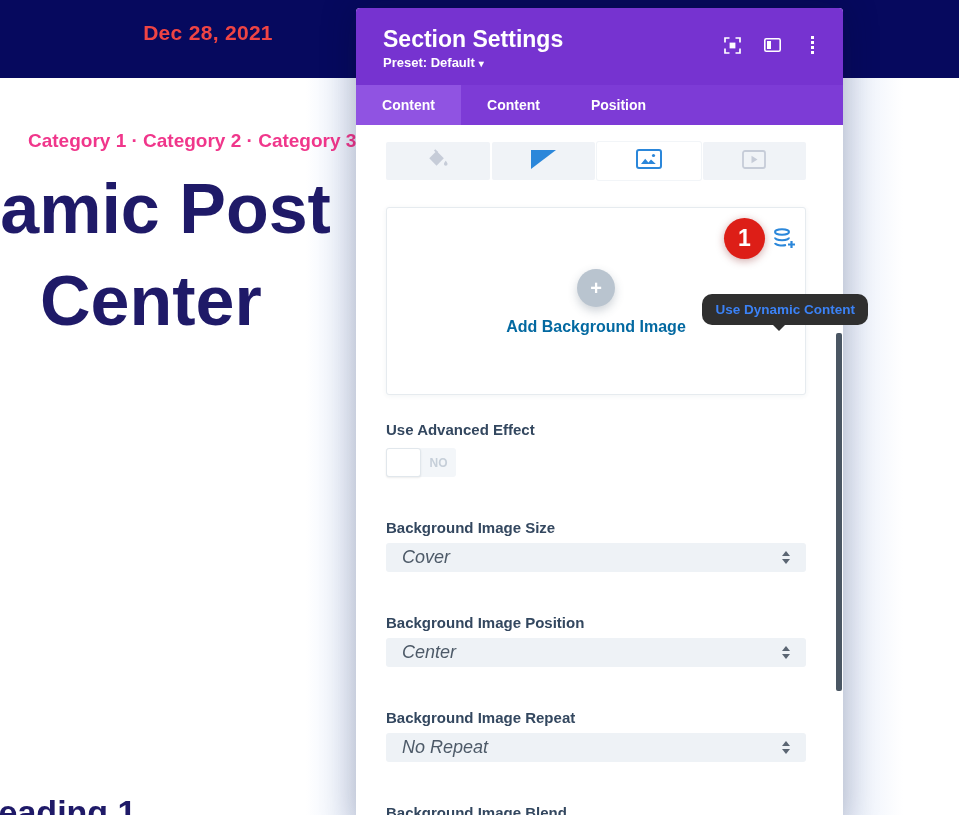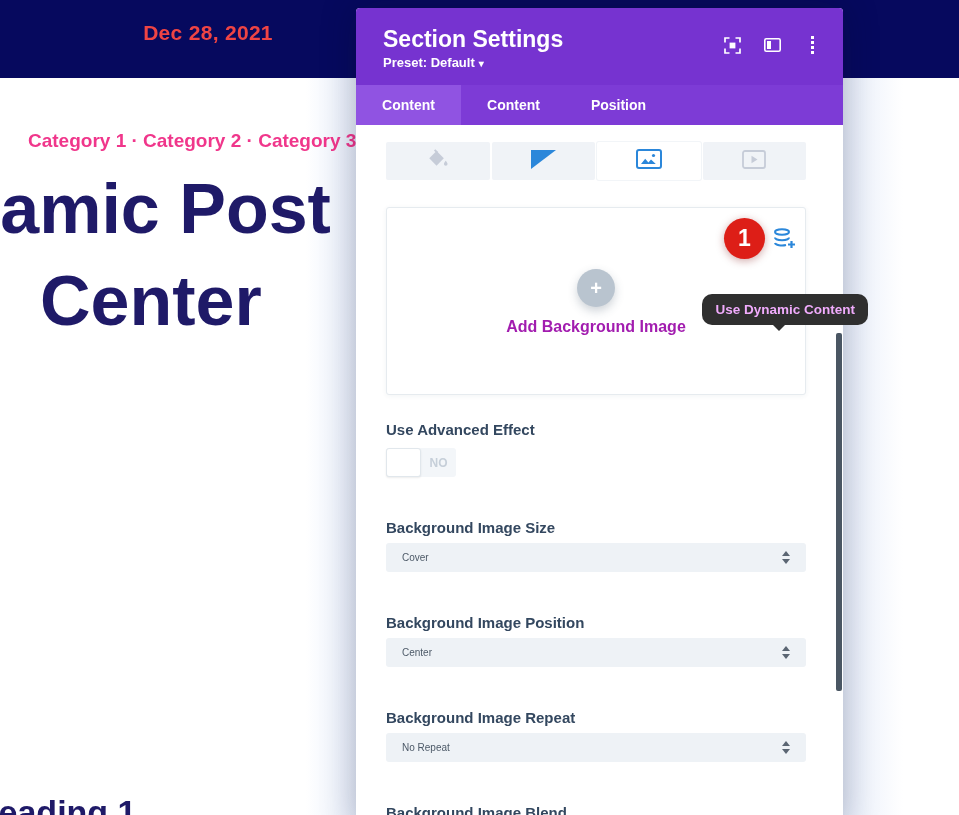--- a/index.html
+++ b/index.html
@@ -53,40 +53,40 @@
   .dyn-controls{position:absolute;top:10px;right:8px;display:flex;align-items:center;gap:7px;}
   .num-badge{width:41px;height:41px;border-radius:50%;background:#dd1e17;color:#fff;
     font-size:23px;font-weight:bold;display:flex;align-items:center;justify-content:center;
     box-shadow:0 2px 8px rgba(120,10,10,.35);}
   .db-icon{color:#2b87da;cursor:pointer;display:flex;}
   .plus-circle{position:absolute;left:50%;top:61px;transform:translateX(-50%);
     width:38px;height:38px;border-radius:50%;background:#b9c4cf;color:#ffffff;
     font-size:20px;font-weight:bold;display:flex;align-items:center;justify-content:center;
     box-shadow:0 4px 10px rgba(60,80,100,.25);cursor:pointer;}
   .upload-label{position:absolute;left:0;top:110px;width:100%;text-align:center;
-    color:#a21caf;font-size:16px;font-weight:bold;}
-
-  
-  .tooltip{position:absolute;top:169px;right:-25px;background:#2f2f2f;color:#f0abfc;
+    color:#0369a1;font-size:16px;font-weight:bold;}
+
+  
+  .tooltip{position:absolute;top:169px;right:-25px;background:#2f2f2f;color:#3b82f6;
     font-size:13.5px;font-weight:bold;padding:8px 13px;border-radius:10px;white-space:nowrap;z-index:5;}
   .tooltip .arrow{position:absolute;bottom:-6px;right:82px;width:0;height:0;
     border-left:7px solid transparent;border-right:7px solid transparent;border-top:7px solid #2f2f2f;}
 
   
   .field-label{margin-top:42px;color:#33475f;font-size:15px;font-weight:600;}
   .field-label.first{margin-top:26px;}
   .toggle{margin-top:10px;width:70px;height:29px;background:#f3f6f9;border-radius:3px;
     position:relative;cursor:pointer;}
   .toggle .knob{position:absolute;left:0;top:0;width:35px;height:29px;background:#ffffff;
     border:1px solid #e1e7ec;border-radius:3px;box-sizing:border-box;box-shadow:0 1px 2px rgba(0,0,0,.08);}
   .toggle .state{position:absolute;right:0;top:0;width:35px;height:29px;display:flex;
     align-items:center;justify-content:center;color:#c6cfd9;font-size:12px;font-weight:bold;}
   .select{margin-top:7px;height:29px;background:#eef2f6;border-radius:3px;display:flex;
     align-items:center;padding:0 16px;cursor:pointer;}
-  .select .value{flex:1;color:#4d5a68;font-size:10px;}
+  .select .value{flex:1;color:#4d5a68;font-size:18px;font-style:italic;}
   .updown{display:flex;flex-direction:column;gap:3px;align-items:center;}
   .updown .tu{width:0;height:0;border-left:4px solid transparent;border-right:4px solid transparent;border-bottom:5px solid #5b6673;}
   .updown .td{width:0;height:0;border-left:4px solid transparent;border-right:4px solid transparent;border-top:5px solid #5b6673;}
 
   .scroll-thumb{position:absolute;right:1px;top:325px;width:6px;height:358px;
     background:#4a5663;border-radius:2px;cursor:pointer;}
 </style>
 </head>
 <body>
 

